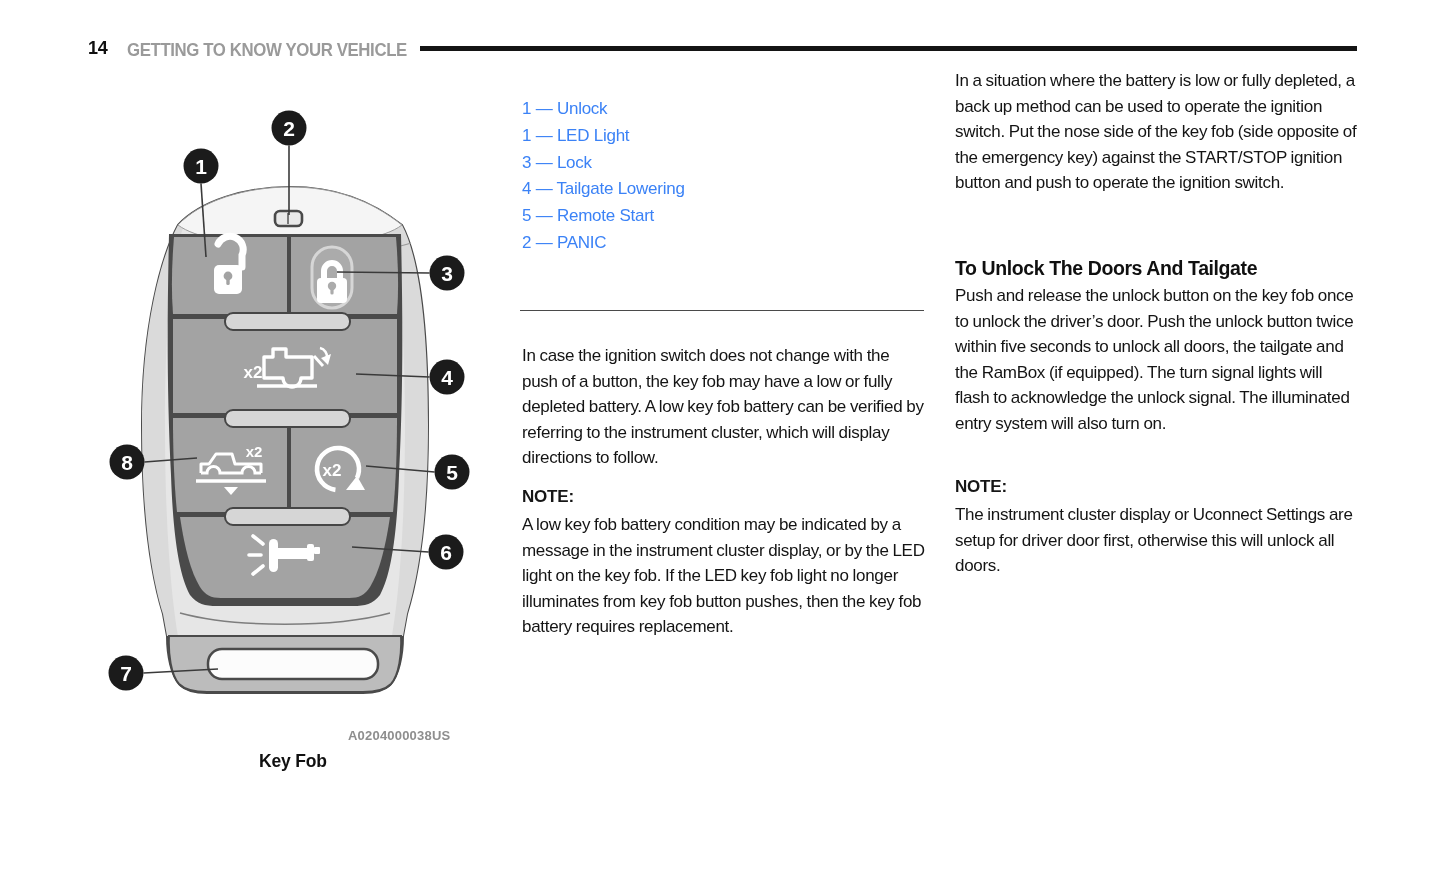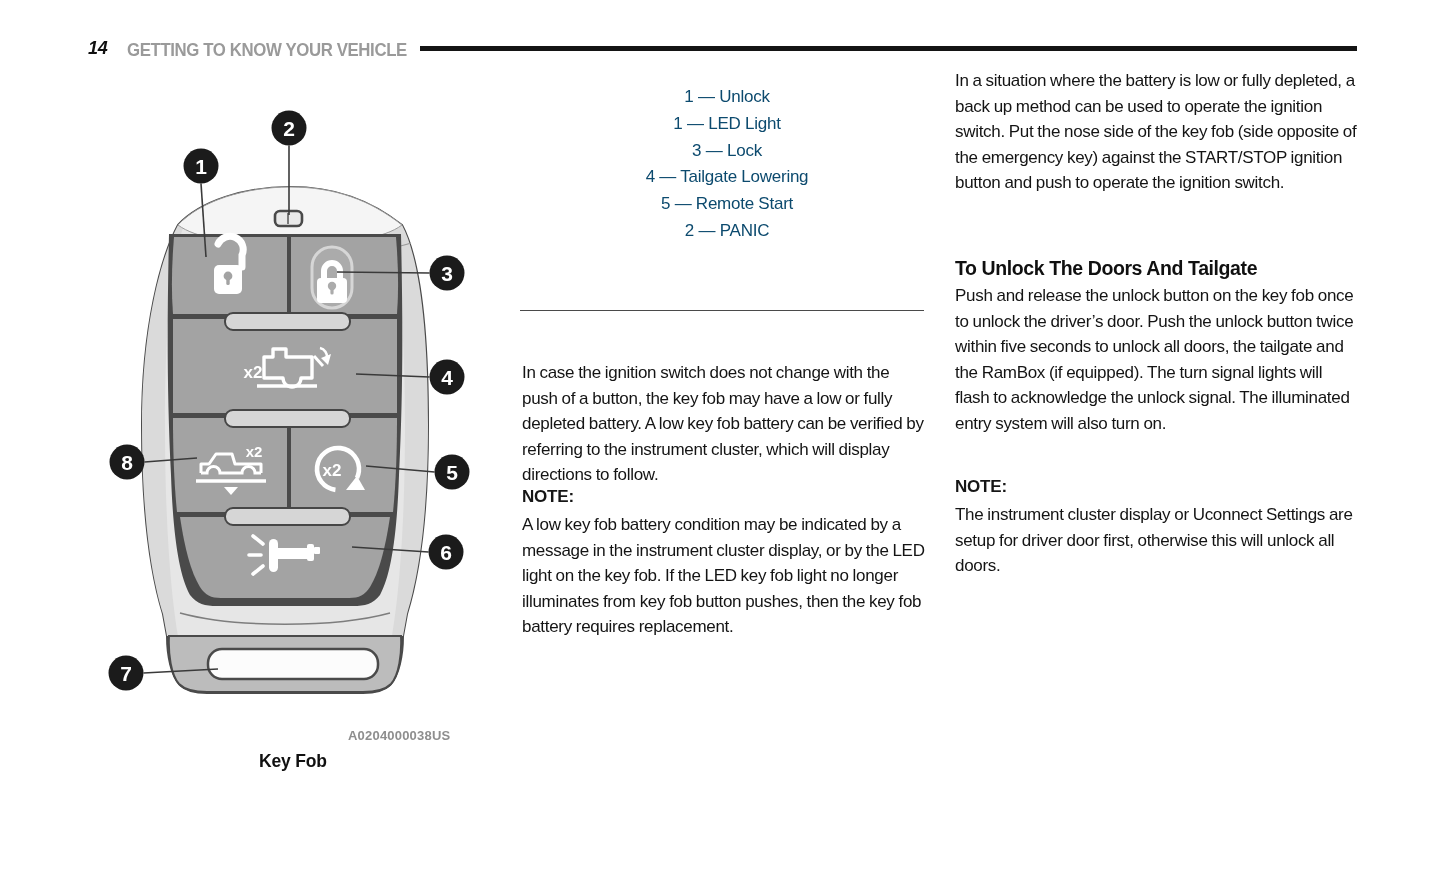--- a/index.html
+++ b/index.html
@@ -1,27 +1,27 @@
 <!DOCTYPE html>
 <html><head>
 <meta charset="utf-8">
 <style>
   html,body{margin:0;padding:0;background:#ffffff;}
   body{width:1445px;height:874px;position:relative;font-family:"Liberation Sans",sans-serif;color:#161616;overflow:hidden;}
   .abs{position:absolute;}
   
-  .page-num{left:88px;top:38px;font-size:18px;font-weight:bold;color:#101010;letter-spacing:-0.2px;font-style:italic;}
+  .page-num{left:88px;top:38px;font-size:18px;font-weight:bold;color:#101010;letter-spacing:-0.2px;}
   .sec-title{left:127px;top:40px;font-size:17.5px;font-weight:bold;color:#9a9a9a;letter-spacing:-0.4px;transform:scaleX(.96);transform-origin:left top;white-space:nowrap;}
   .hdr-rule{left:420px;top:46px;width:937px;height:5px;background:#141414;}
   
-  .legend{left:522px;top:84px;width:410px;font-size:17px;line-height:26.8px;color:#0c4a6e;letter-spacing:-0.25px;text-align:center;}
+  .legend{left:522px;top:96px;width:410px;font-size:17px;line-height:26.8px;color:#3b82f6;letter-spacing:-0.25px;}
   .legend-rule{left:520px;top:310px;width:404px;border-top:1.4px solid #4a4a4a;height:0;}
   
   .para{font-size:17px;line-height:25.6px;letter-spacing:-0.3px;word-spacing:-0.5px;color:#141414;}
-  .mid-p1{left:522px;top:360px;width:406px;}
+  .mid-p1{left:522px;top:343px;width:406px;}
   .mid-note-l{left:522px;top:487px;font-size:17px;font-weight:bold;letter-spacing:-0.2px;}
   .mid-note-t{left:522px;top:512px;width:406px;}
   .r-p1{left:955px;top:68px;width:404px;}
   .r-head{left:955px;top:249px;font-size:19.5px;font-weight:bold;letter-spacing:-0.4px;color:#101010;white-space:nowrap;margin-top:8px;}
   .r-p2{left:955px;top:283px;width:404px;}
   .r-note-l{left:955px;top:477px;font-size:17px;font-weight:bold;letter-spacing:-0.2px;}
   .r-note-t{left:955px;top:502px;width:404px;}
   
   .fig-code{left:348px;top:728px;font-size:13px;font-weight:bold;color:#8e8e8e;letter-spacing:0.2px;}
   .fig-cap{left:259px;top:751px;font-size:17.5px;font-weight:bold;color:#101010;letter-spacing:-0.2px;}

